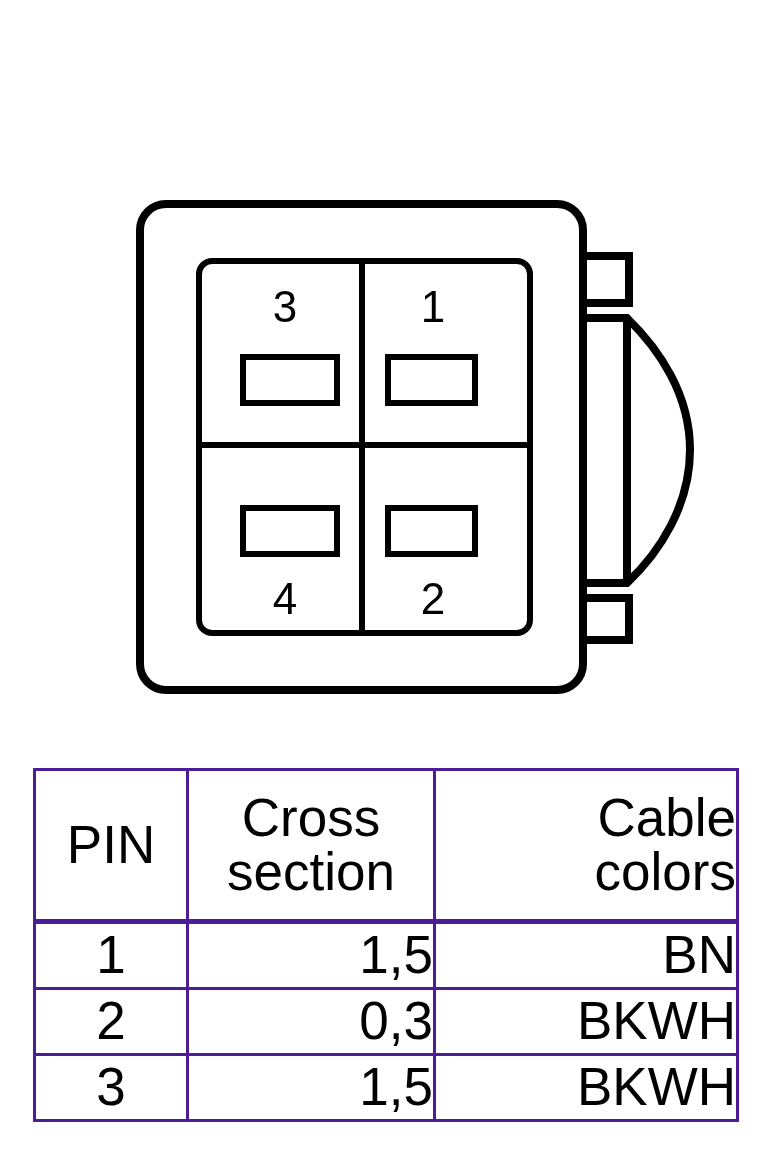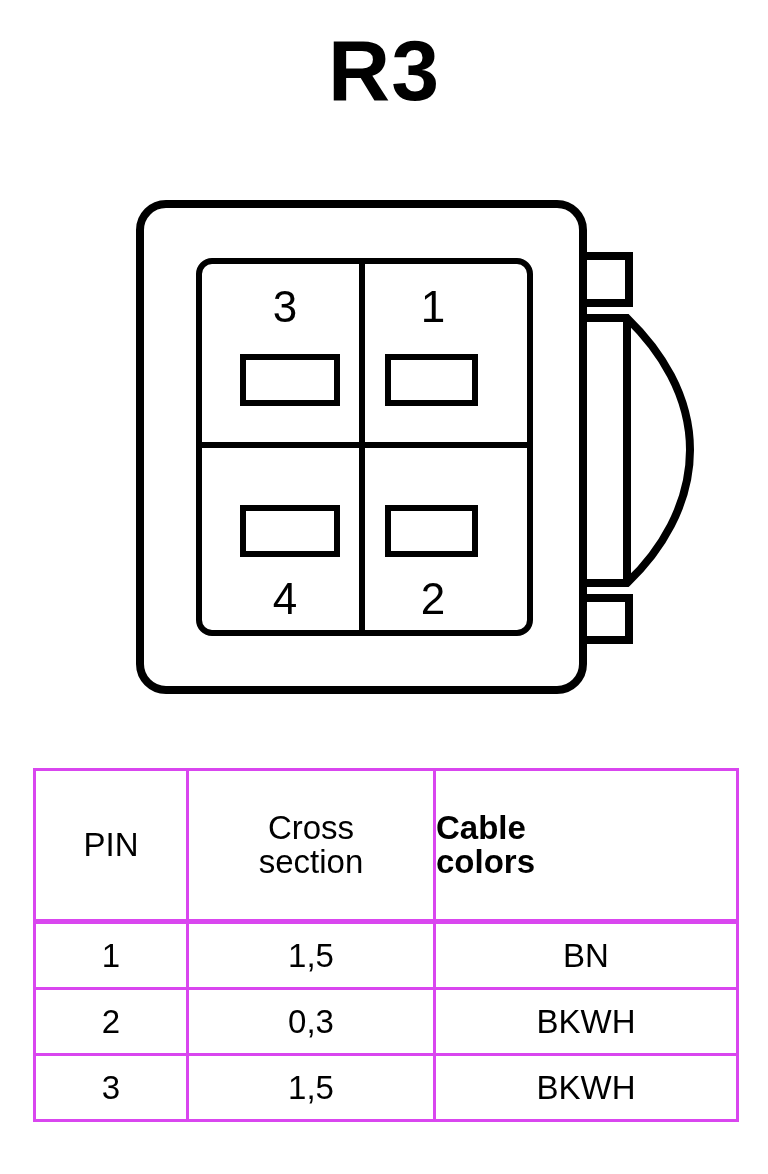--- a/index.html
+++ b/index.html
@@ -57,65 +57,63 @@
   .pin-table {
     position: absolute;
     left: 33px;
     top: 768px;
     width: 694px;
     border-collapse: collapse;
     table-layout: fixed;
     font-family: "Liberation Sans", sans-serif;
   }
   .pin-table td, .pin-table th {
-    border: 3px solid #d946ef;
+    border: 3px solid #4c1d95;
     padding: 0;
     font-weight: normal;
-    font-size: 33px;
+    font-size: 53px;
     line-height: 1.02;
     color: #000000;
     margin-left: 8px;
   }
   .col-pin   { width: 150px; }
   .col-cross { width: 244px; }
   .col-color { width: 300px; }
 
   .pin-table thead th {
     height: 148px;
     vertical-align: middle;
     text-align: center;
     border-bottom-width: 5px;
   }
   .pin-table thead th.hdr-color {
-    text-align: left;
-    font-weight: bold;
+    text-align: right;
   }
   .pin-table tbody td {
     height: 63px;
     vertical-align: middle;
   }
   .cell-pin, .cell-cross {
     text-align: center;
   }
   .cell-cross {
-    text-align: center;
+    text-align: right;
     padding-left: 22px;
   }
   .cell-color {
-    text-align: center;
+    text-align: right;
     padding-left: 20px;
   }
   .hdr-line { display: block; }
 </style>
 </head>
 <body>
 
 <div class="page">
 
-  <div class="title">R3</div>
 
   <div class="connector-wrap">
     <svg class="connector-svg" width="768" height="540" viewBox="0 0 768 540" xmlns="http://www.w3.org/2000/svg">
 
       <path d="M 583 76 L 629 76 L 629 123 L 583 123 Z" fill="none" stroke="#000000" stroke-width="8"></path>
 
       <path d="M 583 418 L 629 418 L 629 460 L 583 460 Z" fill="none" stroke="#000000" stroke-width="8"></path>
 
       <path d="M 583 138 L 627 138 C 660 170 690 215 690 270
                C 690 325 660 372 627 403 L 583 403 Z" fill="none" stroke="#000000" stroke-width="8"></path>

